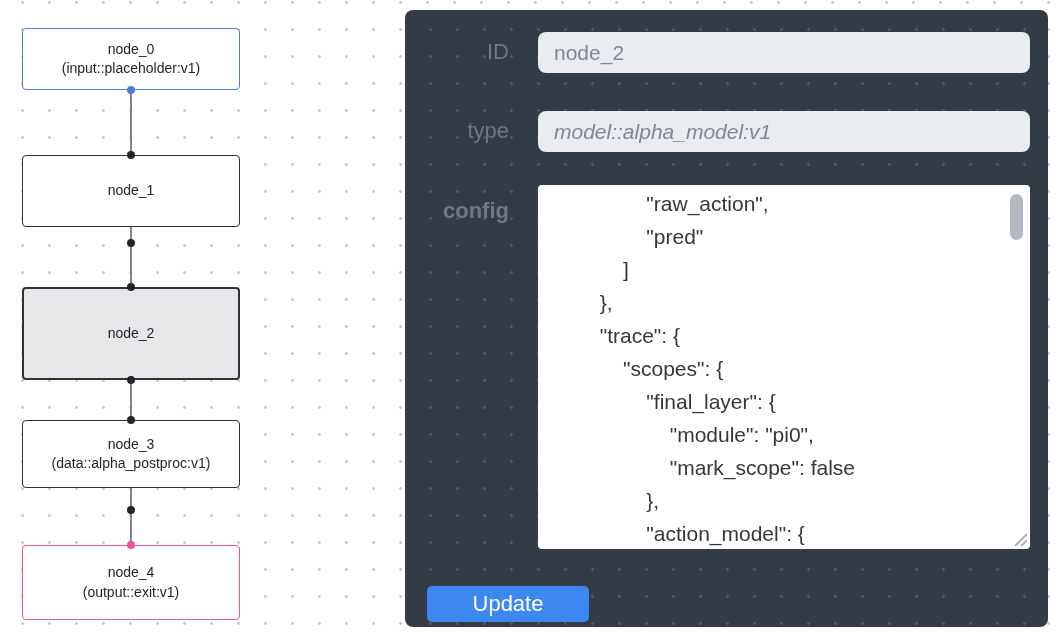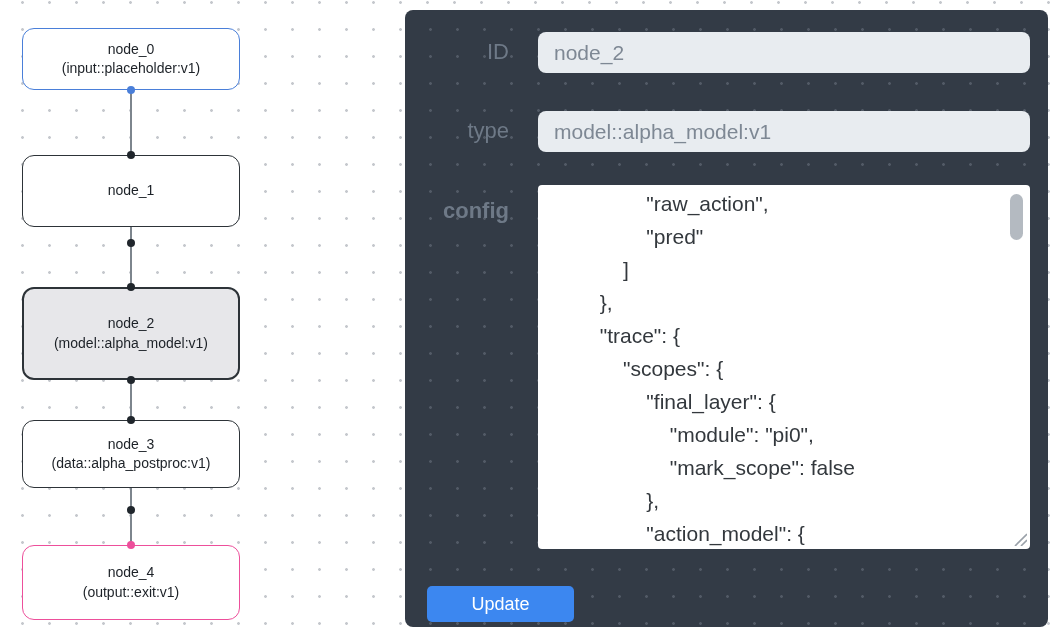--- a/index.html
+++ b/index.html
@@ -16,21 +16,21 @@
 
   
   .edge{
     position:absolute; left:130px; top:90px; width:2px; height:455px;
     background:#7d858d; z-index:1;
   }
   .node{
     position:absolute; left:22px; width:218px; z-index:2;
     background:#ffffff;
     border:1.5px solid var(--node-border,#2d3338);
-    border-radius:12px;
+    border-radius:4px;
     display:flex; flex-direction:column; align-items:center; justify-content:center;
     text-align:center; font-size:14px; line-height:1.38; color:#1c2127;
     padding:0 28px;
   }
   .node .node-sub{ word-break:break-all; }
   .node-input-kind{ border-color:var(--input-node-border,#4a7fd9); }
   .node-selected{ background:var(--selected-node-bg,#e7e7ea); border-width:2px; }
   .node-output-kind{ border-color:var(--output-node-border,#ed4f9b); }
 
   .port{
@@ -69,42 +69,42 @@
   .label-config{ top:188px;font-weight:bold; }
 
   .text-input{
     position:absolute; left:133px; width:492px; height:41px;
     border:none; outline:none; border-radius:8px;
     background:var(--input-bg,#e8ecf0); color:#7e8894;
     font-size:21px; padding:0 16px;
     font-family:"Liberation Sans","DejaVu Sans",sans-serif;
   }
   .input-id{ top:22px; }
-  .input-type{ top:101px; }
+  .input-type{ top:101px;font-style:italic; }
 
   .config-box{
     position:absolute; left:133px; top:175px; width:492px; height:364px;
     background:var(--config-bg,#ffffff); border-radius:4px; overflow:hidden;
   }
   .config-text{
     white-space:pre; font-size:21px; line-height:33px; color:#33383d;
     padding:2px 0 0 15px; overflow:hidden; height:100%;
   }
   .scroll-thumb{
     position:absolute; right:7px; top:9px; width:13px; height:46px;
     border-radius:7px; background:#b4bac1;
   }
   .resize-handle{
     position:absolute; right:3px; bottom:3px; width:16px; height:16px;
   }
 
   .update-btn{
-    position:absolute; left:22px; top:576px; width:147px; height:36px;
+    position:absolute; left:22px; top:576px; width:162px; height:36px;
     background:var(--update-button-bg,#3c87f0); color:#ffffff;
-    border:none; border-radius:5px; font-size:18px;
+    border:none; border-radius:5px; font-size:22px;
     display:flex; align-items:center; justify-content:center;
     font-family:"Liberation Sans","DejaVu Sans",sans-serif;
     cursor:pointer;
   }
 </style>
 </head>
 <body>
 
 <div class="canvas">
 
@@ -114,21 +114,20 @@
     <div class="node-name">node_0</div>
     <div class="node-sub">(input::placeholder:v1)</div>
   </div>
 
   <div class="node" style="top:155px;height:72px">
     <div class="node-name">node_1</div>
   </div>
 
   <div class="node node-selected" style="top:287px;height:93px">
     <div class="node-name">node_2</div>
-    <div class="node-sub">(model::alpha_model:v1)</div>
   </div>
 
   <div class="node" style="top:420px;height:68px">
     <div class="node-name">node_3</div>
     <div class="node-sub">(data::alpha_postproc:v1)</div>
   </div>
 
   <div class="node node-output-kind" style="top:545px;height:75px">
     <div class="node-name">node_4</div>
     <div class="node-sub">(output::exit:v1)</div>

